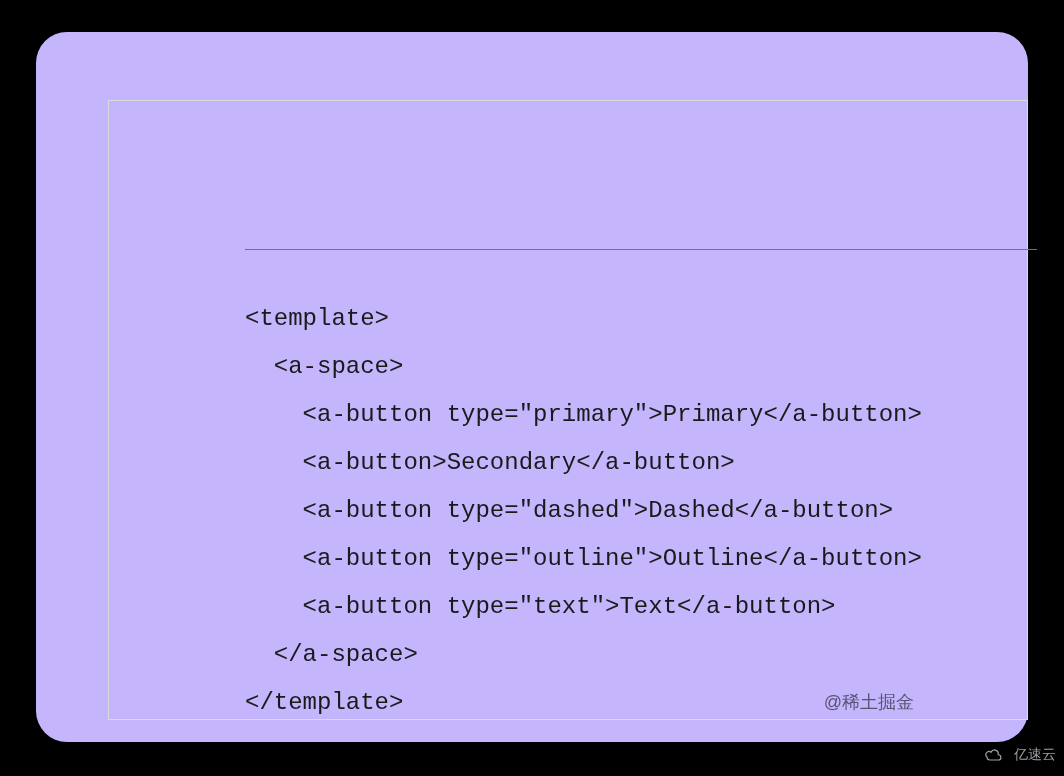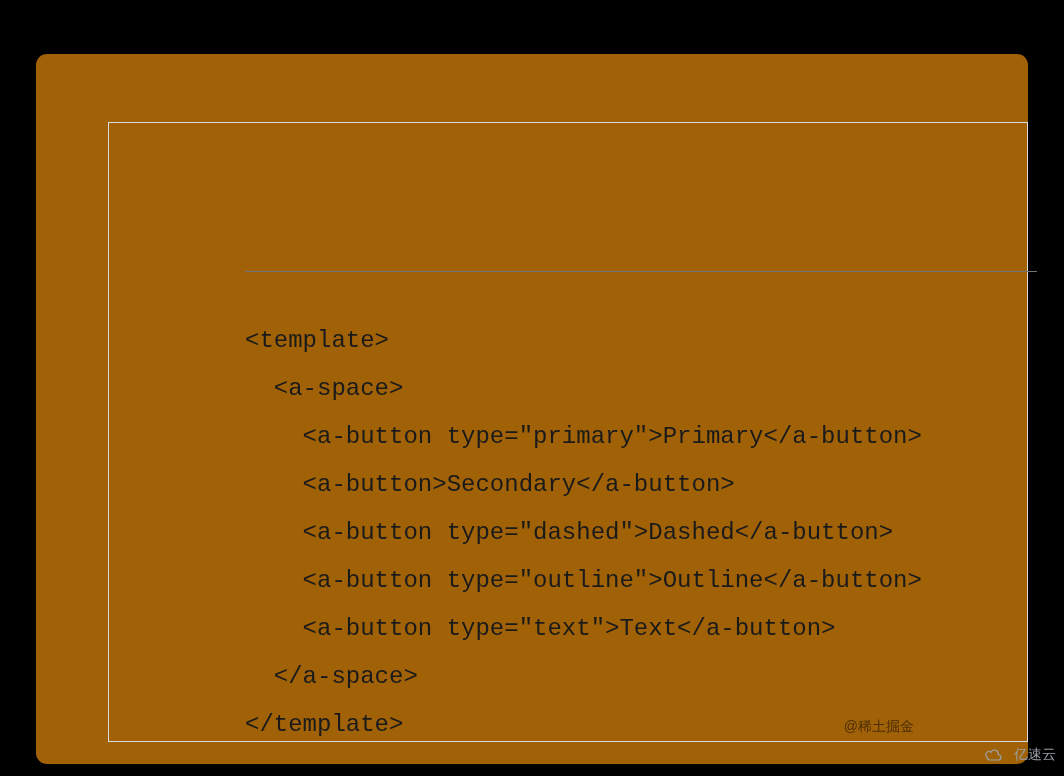--- a/index.html
+++ b/index.html
@@ -11,24 +11,23 @@
     font-family: "Courier New", Courier, monospace;
     overflow: hidden;
     position: relative;
   }
   .outer-card {
     position: absolute;
     top: 32px;
     left: 36px;
     width: 992px;
     height: 710px;
-    background: #a16207;
-    border-radius: 11px;
+    background: #c4b5fd;
+    border-radius: 31px;
     box-sizing: border-box;
-    margin-top: 22px;
   }
   .inner-card {
     position: absolute;
     top: 68px;
     left: 72px;
     width: 920px;
     height: 620px;
     border: 1px solid #d9dcdf;
     box-sizing: border-box;
     padding: 0;
@@ -50,21 +49,21 @@
     line-height: 48px;
     color: #1a1a1a;
     white-space: pre;
     font-family: "Courier New", Courier, monospace;
   }
   .watermark-1 {
     position: absolute;
     bottom: 28px;
     right: 114px;
     font-family: sans-serif;
-    font-size: 14px;
+    font-size: 18px;
     color: rgba(0,0,0,0.55);
   }
   .watermark-2 {
     position: absolute;
     bottom: 12px;
     right: 8px;
     font-family: sans-serif;
     font-size: 14px;
     color: #9aa0a6;
     display: flex;

